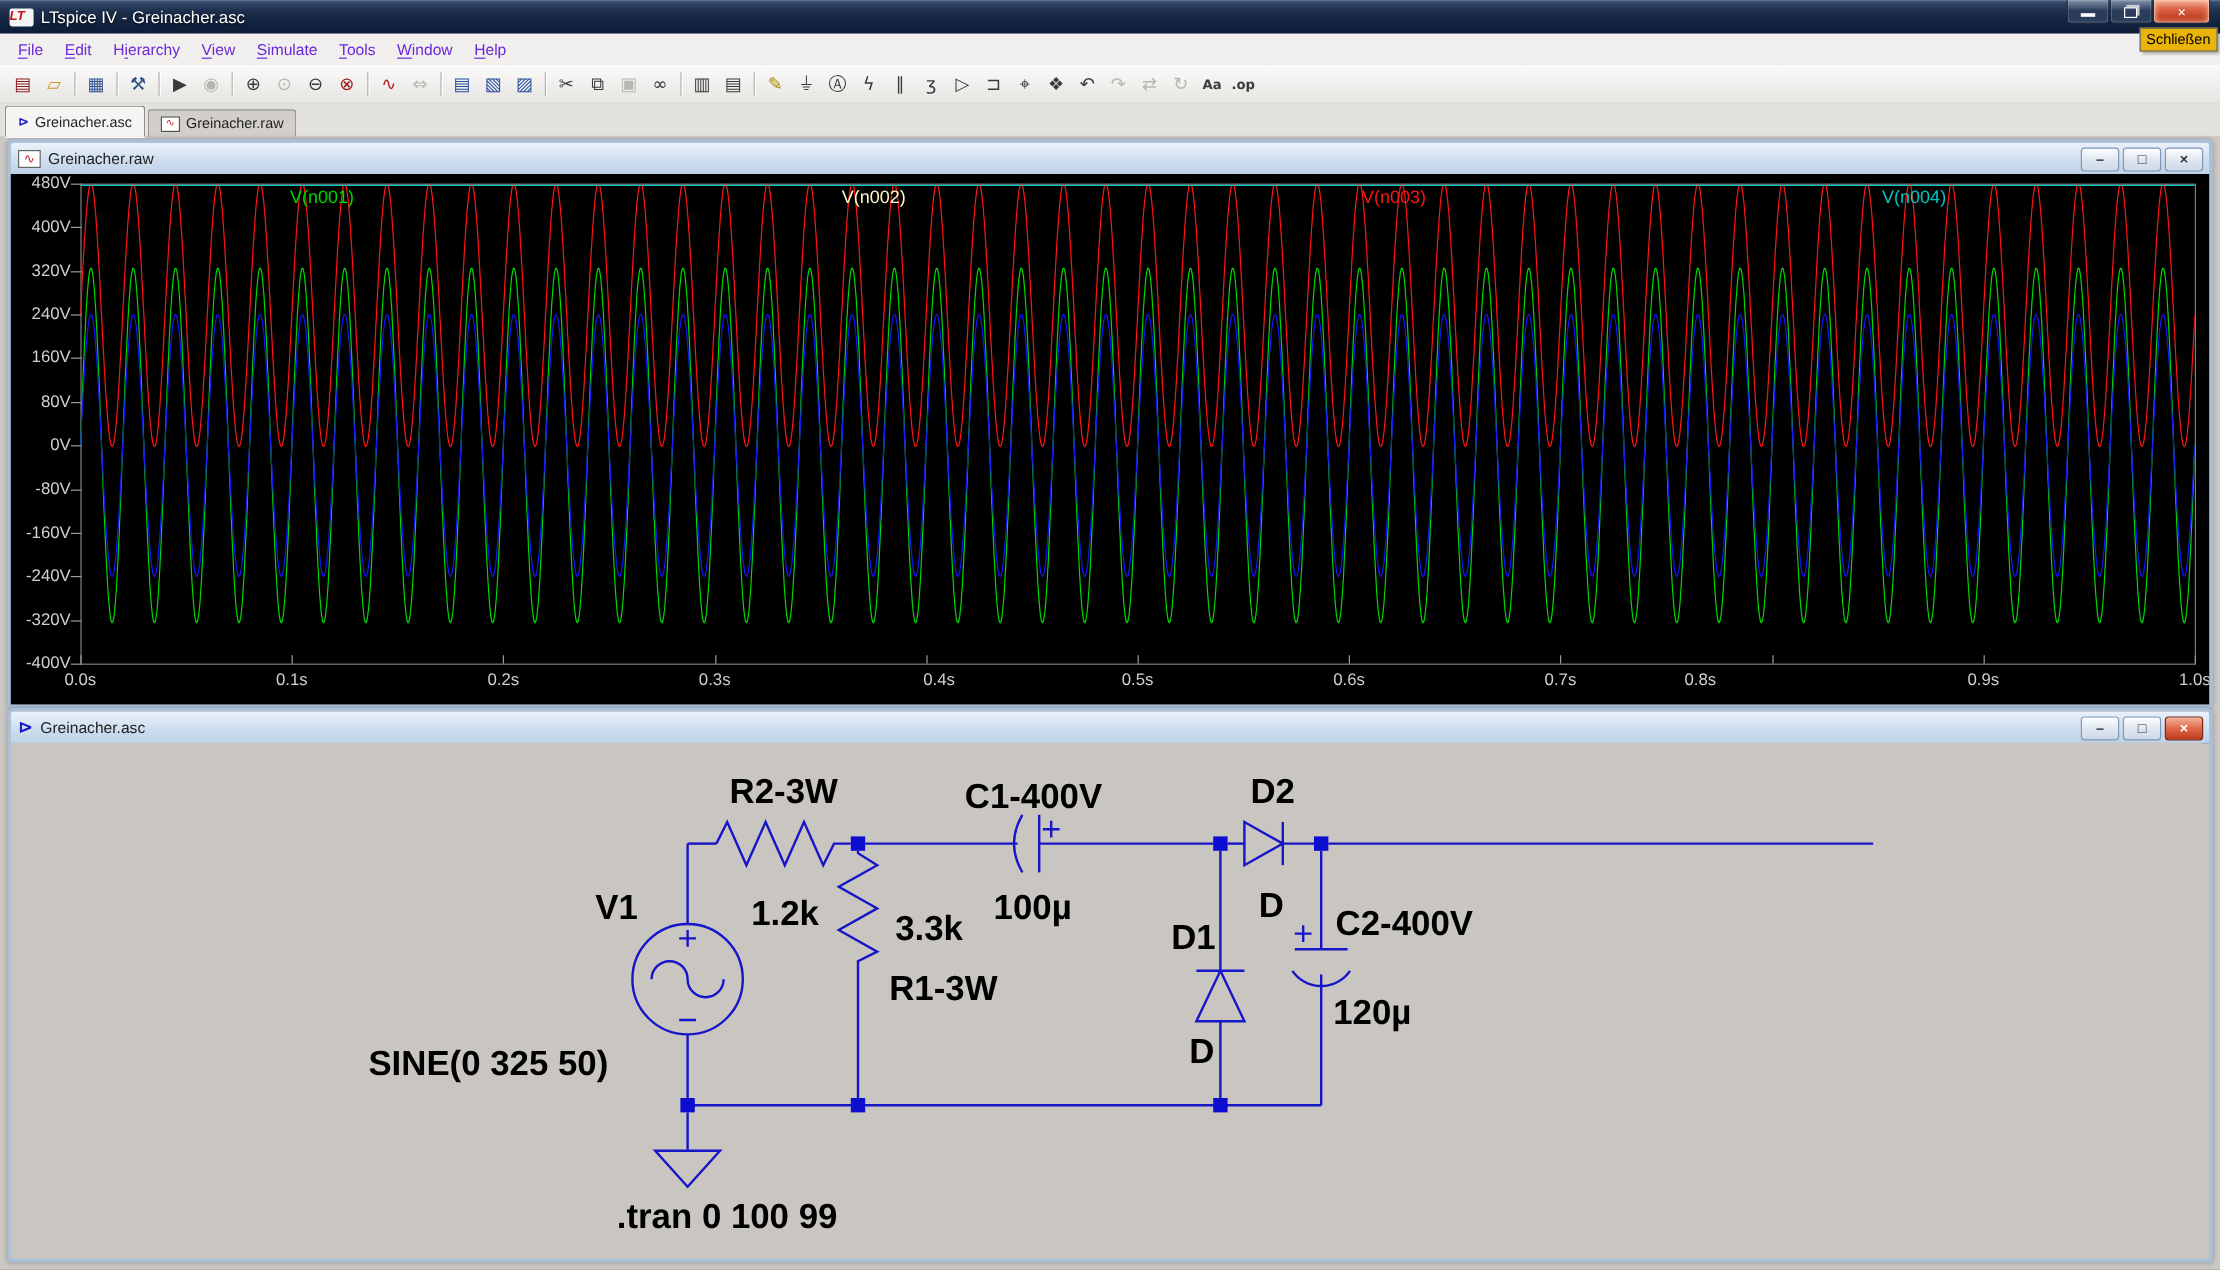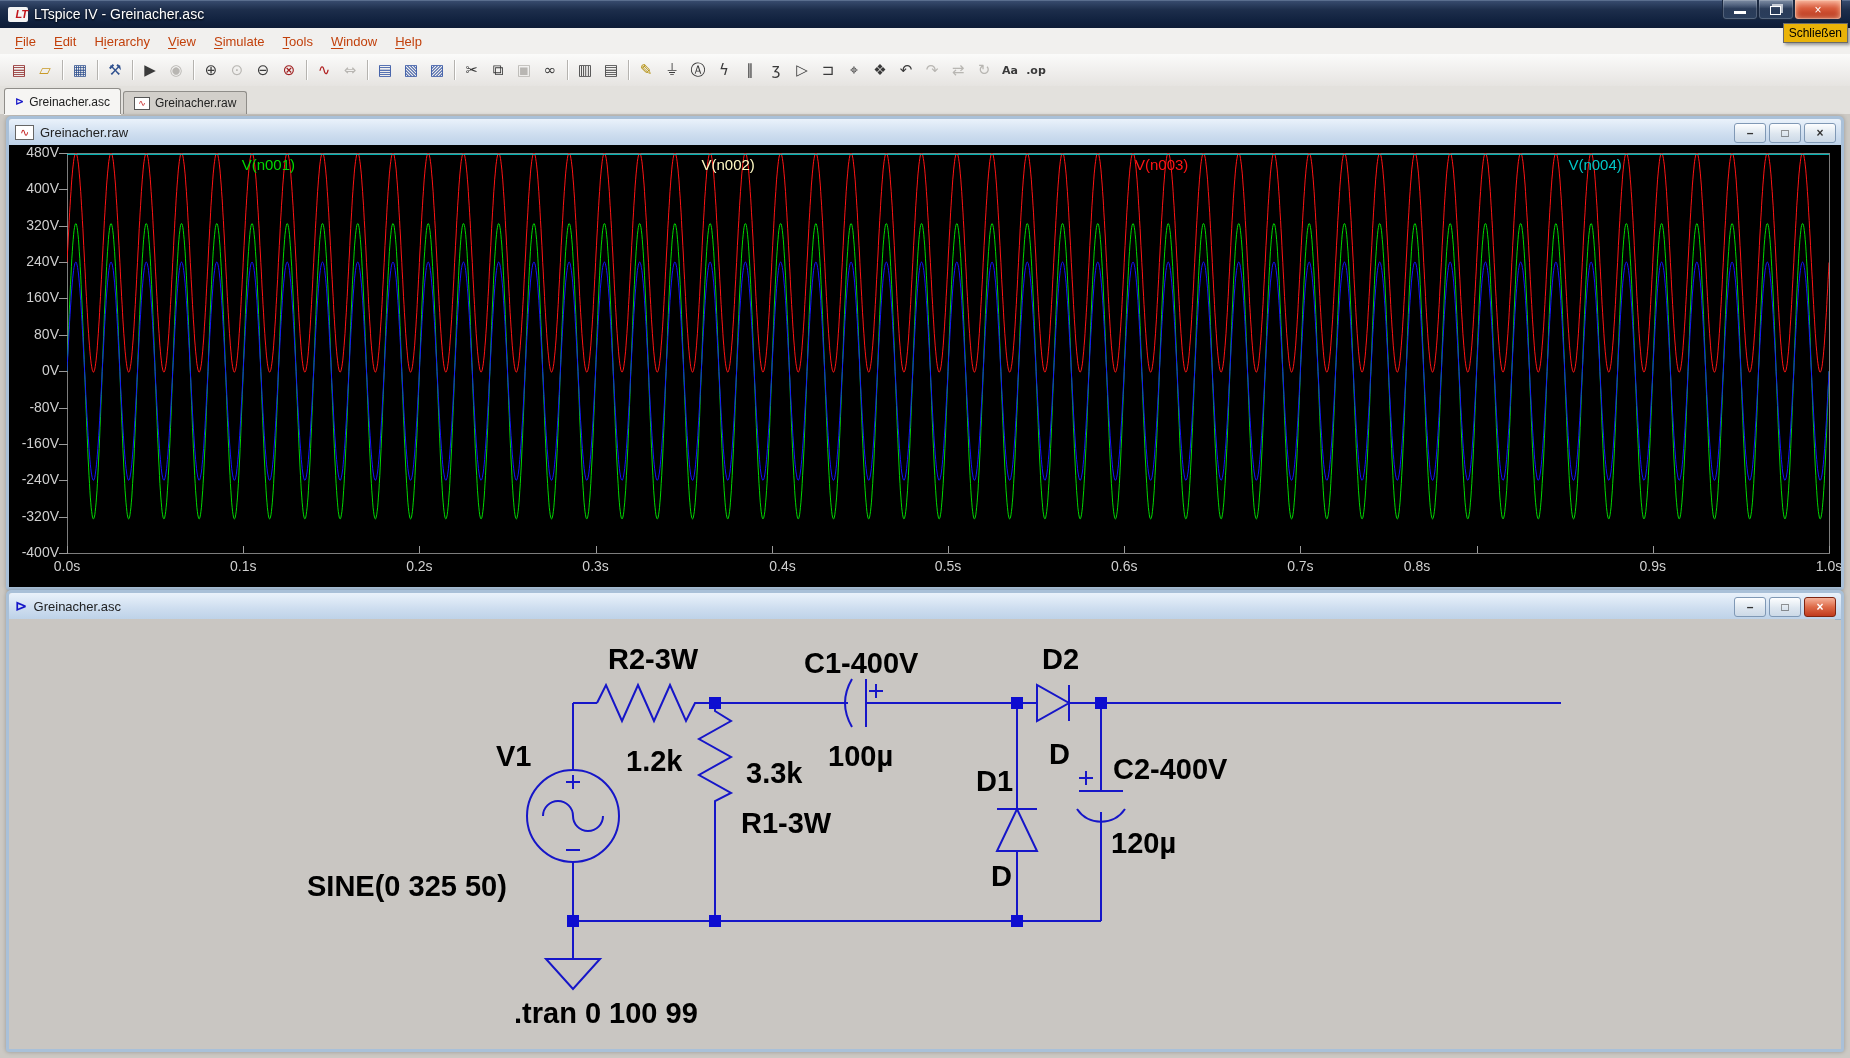--- a/index.html
+++ b/index.html
@@ -4,36 +4,36 @@
 <style>
   html,body{margin:0;padding:0;width:1850px;height:1058px;overflow:hidden;
     font-family:"Liberation Sans",sans-serif;background:#0d1a2e;}
   .app{position:absolute;inset:0;background:#ccc9c4;}
 
   
   .titlebar{position:absolute;left:0;top:0;right:0;height:28px;
     background:linear-gradient(#3a4e71 0%,#22355595 35%,#122340 70%,#0e1c36 100%),#16243e;
     display:flex;align-items:center;color:#fff;box-shadow:inset 0 1px 0 #5a6e8e;}
   .app-icon{width:20px;height:15px;background:#f4f4f4;border-radius:2px;margin:0 6px 0 8px;
-    color:#c3161c;font-weight:bold;font-style:italic;font-size:11px;line-height:15px;text-align:right;}
+    color:#c3161c;font-weight:bold;font-style:italic;font-size:11px;line-height:15px;text-align:left;}
   .titlebar .title{font-size:14px;text-shadow:0 1px 2px #000;}
   .win-btns{position:absolute;right:8px;top:0;display:flex;}
   .wbtn{width:34px;height:19px;border:1px solid #1a2840;border-top:none;border-radius:0 0 4px 4px;
     background:linear-gradient(#7d8ca3,#46587555 45%,#2c405e);display:flex;align-items:center;justify-content:center;
     color:#fff;font-size:12px;box-shadow:inset 0 0 0 1px #ffffff30;}
   .wbtn.close{width:46px;background:linear-gradient(#f2a08a,#d85c3c 45%,#b02a12);box-shadow:inset 0 0 6px #ffd0b0,inset 0 0 0 1px #ffffff50;}
   .wbtn .minbar{width:12px;height:3px;background:#fff;margin-top:6px;}
   .wbtn .restore{width:9px;height:7px;border:1px solid #fff;box-shadow:2px -2px 0 -0px #ffffffaa;margin-top:2px;margin-left:-2px;}
   .tooltip{position:absolute;right:2px;top:23px;background:#eab308;border:1px solid #6a6a6a;
     font-size:12px;color:#000;padding:2px 5px;box-shadow:2px 2px 3px #00000060;z-index:50;}
 
   
   .menubar{position:absolute;left:0;top:28px;right:0;height:26px;background:#f1f0ee;
     border-bottom:1px solid #d9d7d4;display:flex;align-items:center;padding-left:6px;}
-  .menu-item{font-size:13px;color:#c2410c;padding:4px 9px;}
+  .menu-item{font-size:13px;color:#6d28d9;padding:4px 9px;}
   .menu-item u{text-underline-offset:2px;}
 
   
   .toolbar{position:absolute;left:0;top:54px;right:0;height:32px;
     background:linear-gradient(#fbfbfa,#e6e4e1);border-bottom:1px solid #c6c4c1;
     display:flex;align-items:center;padding-left:6px;}
   .tool{width:24px;height:24px;display:flex;align-items:center;justify-content:center;
     font-family:"DejaVu Sans",sans-serif;font-size:15px;color:#3a3a3a;border:1px solid transparent;border-radius:2px;}
   .tool.disabled{color:#b8b6b2;}
   .tool.small{font-size:11px;font-weight:bold;}

